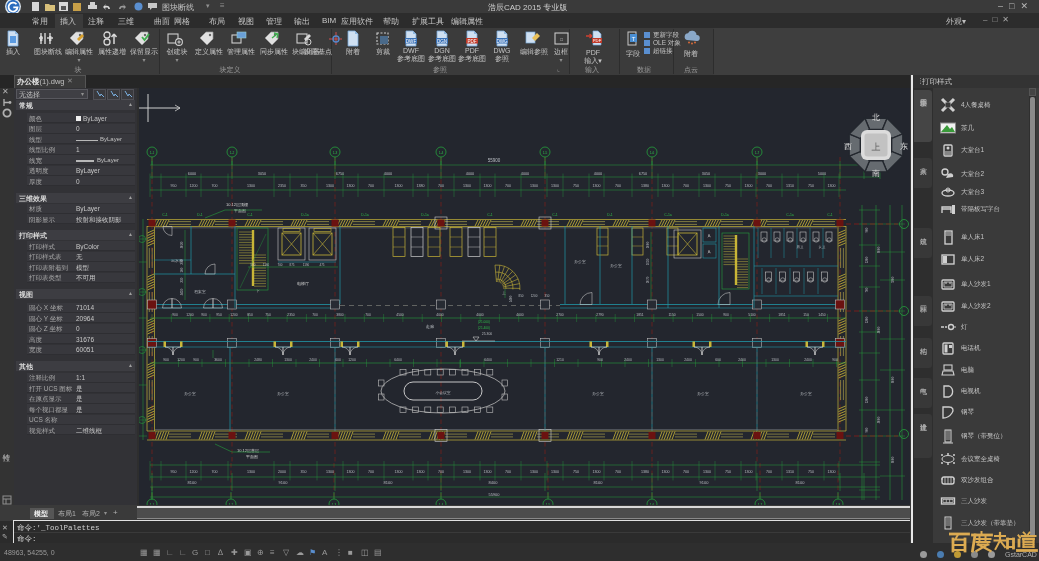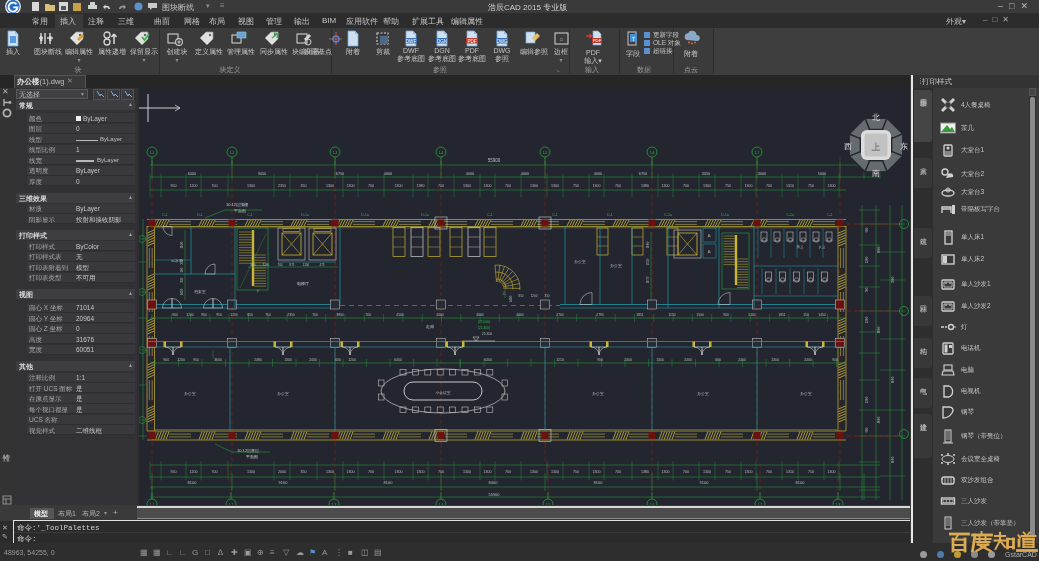--- a/index.html
+++ b/index.html
@@ -48,27 +48,27 @@
 <div class="t" style="left:220px;top:1px;font-size:8px;color:#909090">≡</div>
 <div class="t" style="left:488px;top:2px;font-size:8px;color:#cfcfcf">浩辰CAD 2015 专业版</div>
 <div class="t" style="left:998px;top:1px;font-size:9px;color:#b8b8b8;letter-spacing:6px">–□✕</div>
 <div class="abs" style="left:0;top:13px;width:1039px;height:15px;background:#2c2c2c"></div>
 <div class="abs" style="left:55px;top:14px;width:28px;height:14px;background:#3b3b3b"></div>
 <div class="t" style="left:40px;top:16px;font-size:8px;color:#c6c6c6;width:26px;text-align:center;transform:translateX(-50%)">常用</div>
 <div class="t" style="left:68px;top:16px;font-size:8px;color:#c6c6c6;width:26px;text-align:center;transform:translateX(-50%)">插入</div>
 <div class="t" style="left:96px;top:16px;font-size:8px;color:#c6c6c6;width:26px;text-align:center;transform:translateX(-50%)">注释</div>
 <div class="t" style="left:126px;top:16px;font-size:8px;color:#c6c6c6;width:26px;text-align:center;transform:translateX(-50%)">三维</div>
 <div class="t" style="left:157px;top:16px;font-size:8px;color:#c6c6c6;width:26px;text-align:right;transform:translateX(-50%)">曲面</div>
-<div class="t" style="left:187px;top:16px;font-size:8px;color:#c6c6c6;width:26px;text-align:right;transform:translateX(-50%)">网格</div>
+<div class="t" style="left:187px;top:16px;font-size:8px;color:#c6c6c6;width:26px;text-align:left;transform:translateX(-50%)">网格</div>
 <div class="t" style="left:217px;top:16px;font-size:8px;color:#c6c6c6;width:26px;text-align:center;transform:translateX(-50%)">布局</div>
 <div class="t" style="left:246px;top:16px;font-size:8px;color:#c6c6c6;width:26px;text-align:center;transform:translateX(-50%)">视图</div>
 <div class="t" style="left:274px;top:16px;font-size:8px;color:#c6c6c6;width:26px;text-align:center;transform:translateX(-50%)">管理</div>
 <div class="t" style="left:302px;top:16px;font-size:8px;color:#c6c6c6;width:26px;text-align:center;transform:translateX(-50%)">输出</div>
 <div class="t" style="left:329px;top:16px;font-size:8px;color:#c6c6c6;width:28px;text-align:center;transform:translateX(-50%)">BIM</div>
-<div class="t" style="left:362px;top:16px;font-size:8px;color:#c6c6c6;width:42px;text-align:center;transform:translateX(-50%)">应用软件</div>
+<div class="t" style="left:362px;top:16px;font-size:8px;color:#c6c6c6;width:42px;transform:translateX(-50%)">应用软件</div>
 <div class="t" style="left:396px;top:16px;font-size:8px;color:#c6c6c6;width:26px;text-align:left;transform:translateX(-50%)">帮助</div>
 <div class="t" style="left:428px;top:16px;font-size:8px;color:#c6c6c6;width:42px;text-align:center;transform:translateX(-50%)">扩展工具</div>
 <div class="t" style="left:467px;top:16px;font-size:8px;color:#c6c6c6;width:42px;text-align:center;transform:translateX(-50%)">编辑属性</div>
 <div class="t" style="left:946px;top:16px;font-size:8px;color:#bdbdbd">外观▾</div>
 <div class="t" style="left:983px;top:15px;font-size:8px;color:#a8a8a8;letter-spacing:5px">–□✕</div>
 <div class="abs" style="left:0;top:28px;width:1039px;height:47px;background:#3b3b3b"></div>
 <div class="abs" style="left:159px;top:29px;width:1px;height:45px;background:#2d2d2d"></div>
 <div class="abs" style="left:331px;top:29px;width:1px;height:45px;background:#2d2d2d"></div>
 <div class="abs" style="left:569px;top:29px;width:1px;height:45px;background:#2d2d2d"></div>
 <div class="abs" style="left:619px;top:29px;width:1px;height:45px;background:#2d2d2d"></div>

